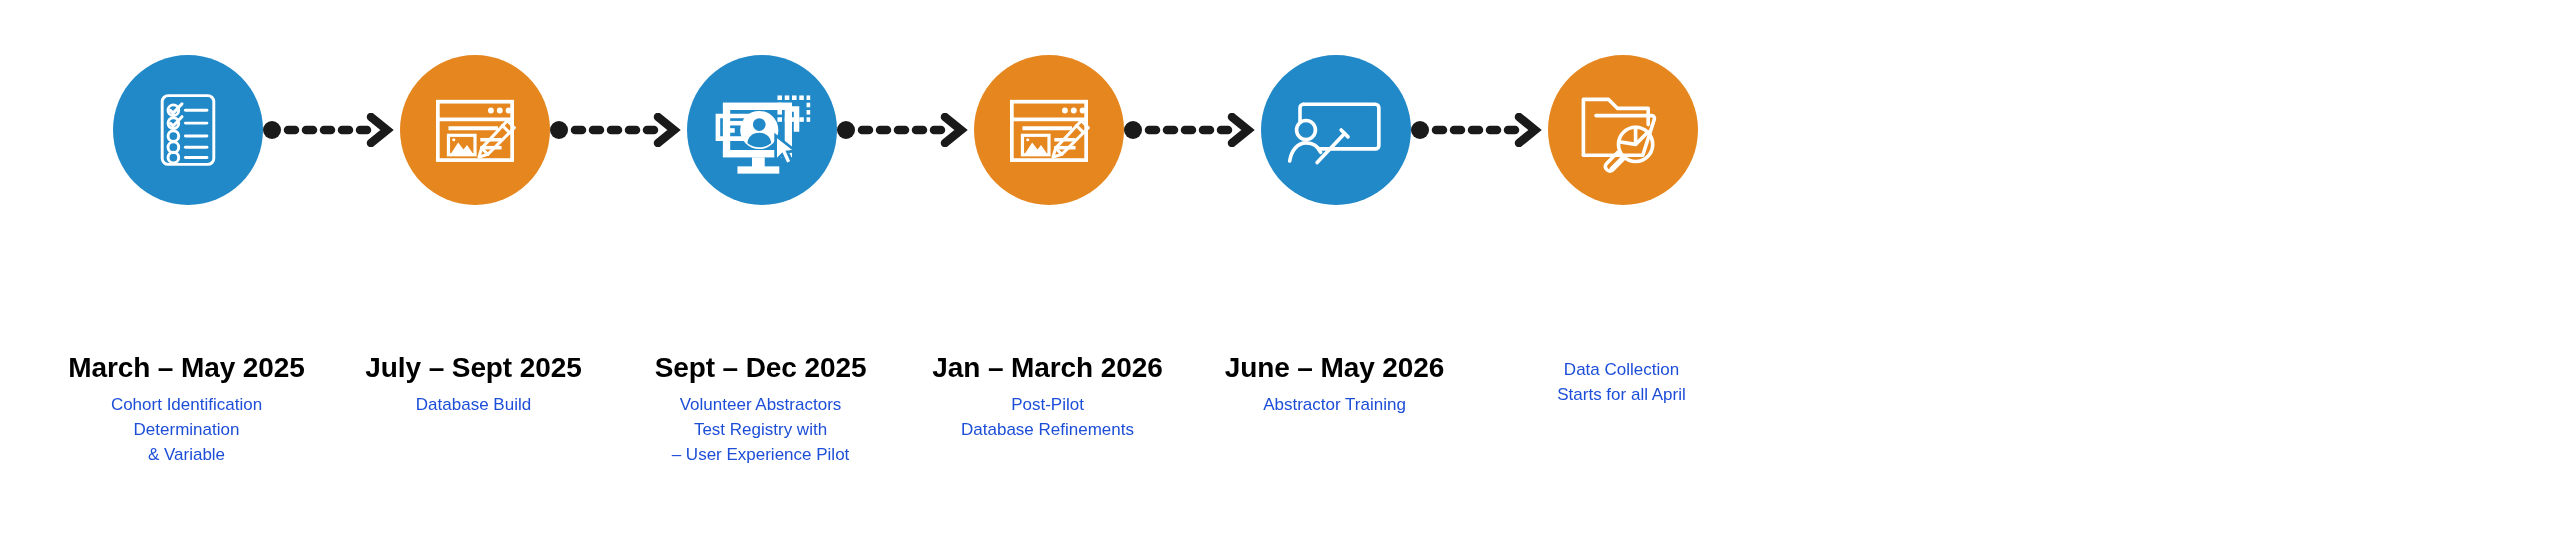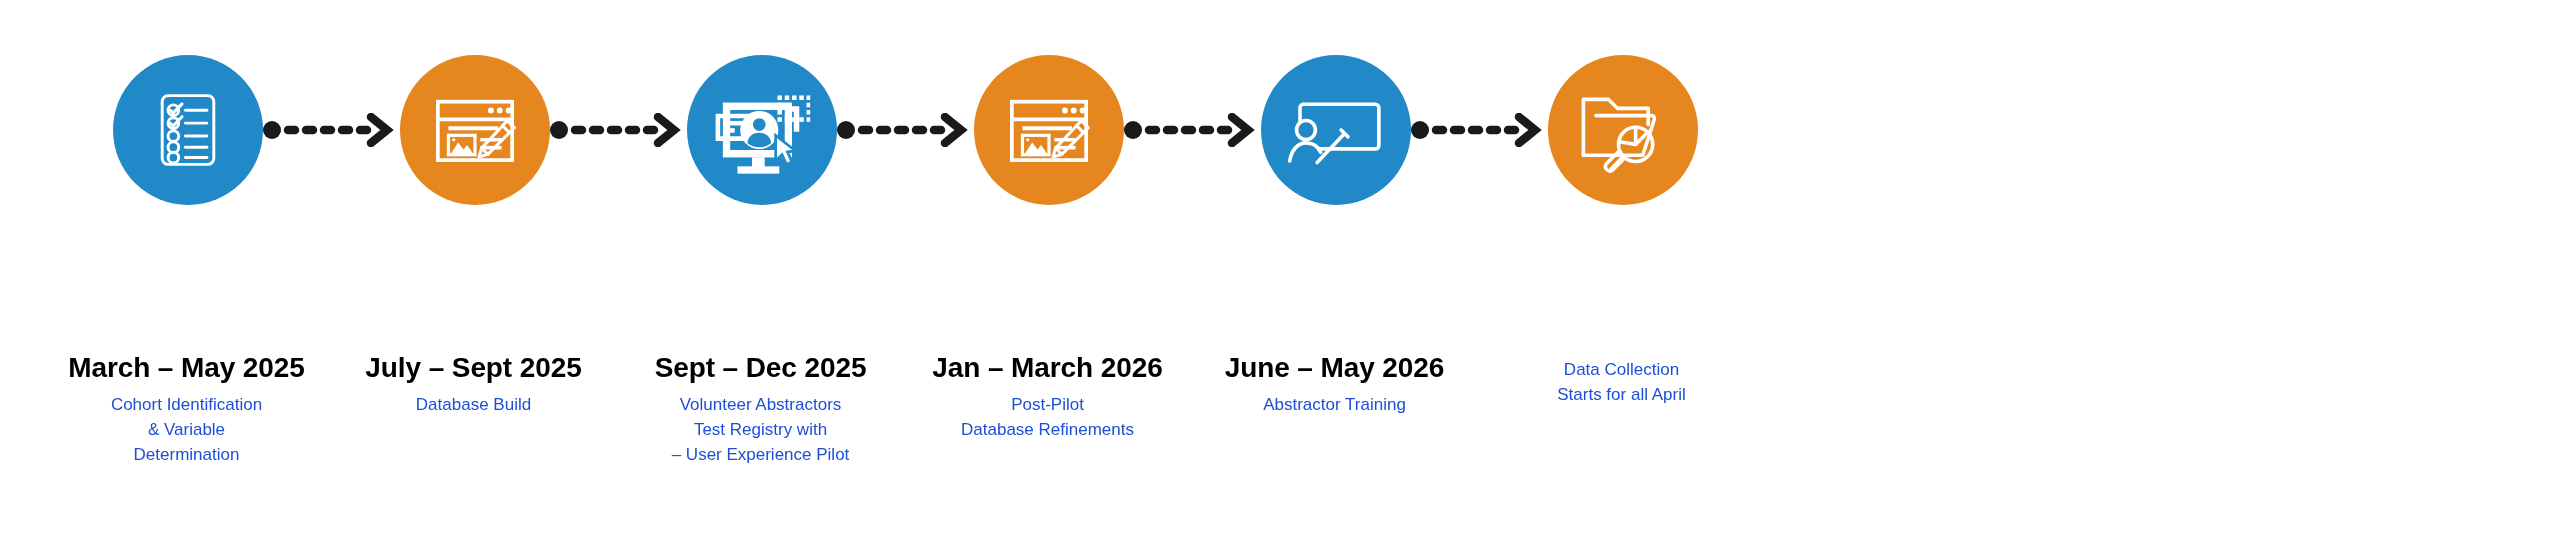--- a/index.html
+++ b/index.html
@@ -302,22 +302,22 @@
     </div>
 
   </div>
 
   <div class="label-row">
 
     <div class="label-cell">
       <div class="date">March – May 2025</div>
       <div class="desc">
         <span class="dline">Cohort Identification</span>
+        <span class="dline">Determination</span>
         <span class="dline">&amp; Variable</span>
-        <span class="dline">Determination</span>
       </div>
     </div>
 
     <div class="label-cell">
       <div class="date">July – Sept 2025</div>
       <div class="desc">
         <span class="dline">Database Build</span>
       </div>
     </div>
 

